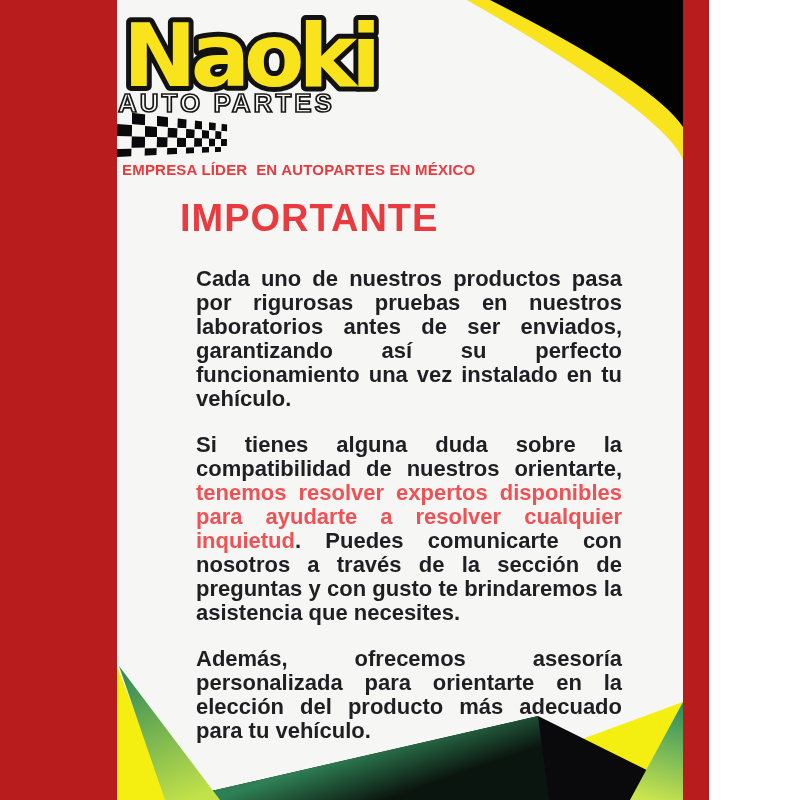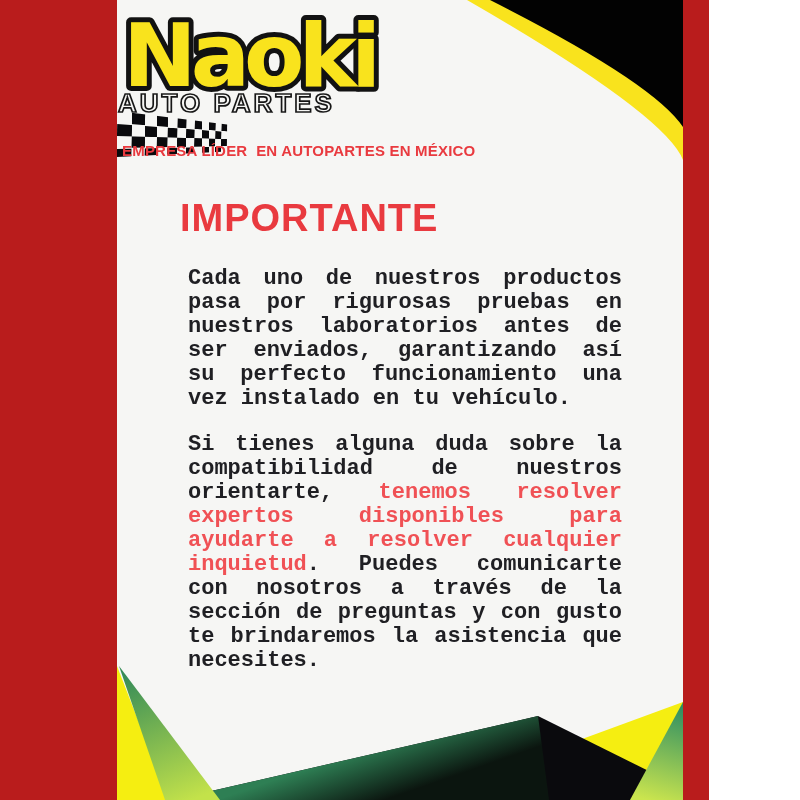--- a/index.html
+++ b/index.html
@@ -27,35 +27,34 @@
   .flag {
     position:absolute; left:0; top:111px; width:252px; height:46px;
     background:
       conic-gradient(var(--deco-black,#101013) 0 90deg, transparent 90deg 180deg,
                      var(--deco-black,#101013) 180deg 270deg, transparent 270deg) 0 0 / 42px 25px;
     transform-origin:left center;
     transform:perspective(240px) rotateY(42deg) rotate(1.5deeg);
     transform:perspective(240px) rotateY(42deg) rotate(1.5deg);
   }
   .tagline {
-    position:absolute; left:5px; top:142px; width:440px;
+    position:absolute; left:5px; top:161px; width:440px;
     font-size:15px; font-weight:800; letter-spacing:0.2px;
     color:var(--accent-red,#e93a3f); white-space:pre-wrap;
   }
   
   .text-col { position:absolute; left:63px; top:197px; width:442px; }
   .title {
     margin:0 0 27px 0; font-size:38px; font-weight:800; letter-spacing:1px;
     color:var(--accent-red,#ee3a3e);
   }
   .text-col p {
-    margin:0 0 22px 8px; text-align:justify;
+    margin:0 0 22px 16px; text-align:justify;
     font-size:22px; line-height:24px; font-weight:700;
     color:var(--text-dark,#1f1f23);
-    font-family:Liberation Mono, monospace;
   }
   .text-col p span.red { color:var(--highlight-red,#f05155); }
   
   .corner-svg { position:absolute; right:0; top:0; }
   .bottom-svg { position:absolute; left:0; bottom:0; }
   .fill-yellow { fill:var(--deco-yellow,#f5ee11); }
   .fill-black  { fill:var(--deco-black,#0a0a0d); }
   .fill-strip  { fill:var(--deco-green-dark,#1c4f37); }
   .fill-corner-yellow { fill:var(--logo-yellow,#ffe715); }
 </style>
@@ -75,20 +74,21 @@
       <text class="logo-sub" x="3" y="112">AUTO PARTES</text>
     </svg>
     <div class="flag"></div>
     <div class="tagline">EMPRESA LÍDER  EN AUTOPARTES EN MÉXICO</div>
 
     <div class="text-col">
       <h1 class="title">IMPORTANTE</h1>
       <div>
           <p><span>Cada uno de nuestros productos pasa por rigurosas pruebas en nuestros laboratorios antes de ser enviados, garantizando así su perfecto funcionamiento una vez instalado en tu vehículo.</span></p>
           <p><span>Si tienes alguna duda sobre la compatibilidad de nuestros orientarte, </span><span class="red">tenemos resolver expertos disponibles para ayudarte a resolver cualquier inquietud</span><span>. Puedes comunicarte con nosotros a través de la sección de preguntas y con gusto te brindaremos la asistencia que necesites.</span></p>
+          <p><span>Además, ofrecemos asesoría personalizada para orientarte en la elección del producto más adecuado para tu vehículo.</span></p>
         </div>
     </div>
 
     <svg class="bottom-svg" width="566" height="150" viewBox="0 650 566 150">
       <defs>
         <linearGradient id="gradLeftGreen" gradientUnits="userSpaceOnUse" x1="20" y1="670" x2="75" y2="800">
           <stop offset="0" stop-color="#368c58"></stop>
             <stop offset="1" stop-color="#c3e24a"></stop>
         </linearGradient>
         <linearGradient id="gradMountainFace" gradientUnits="userSpaceOnUse" x1="238" y1="752" x2="256" y2="804">

